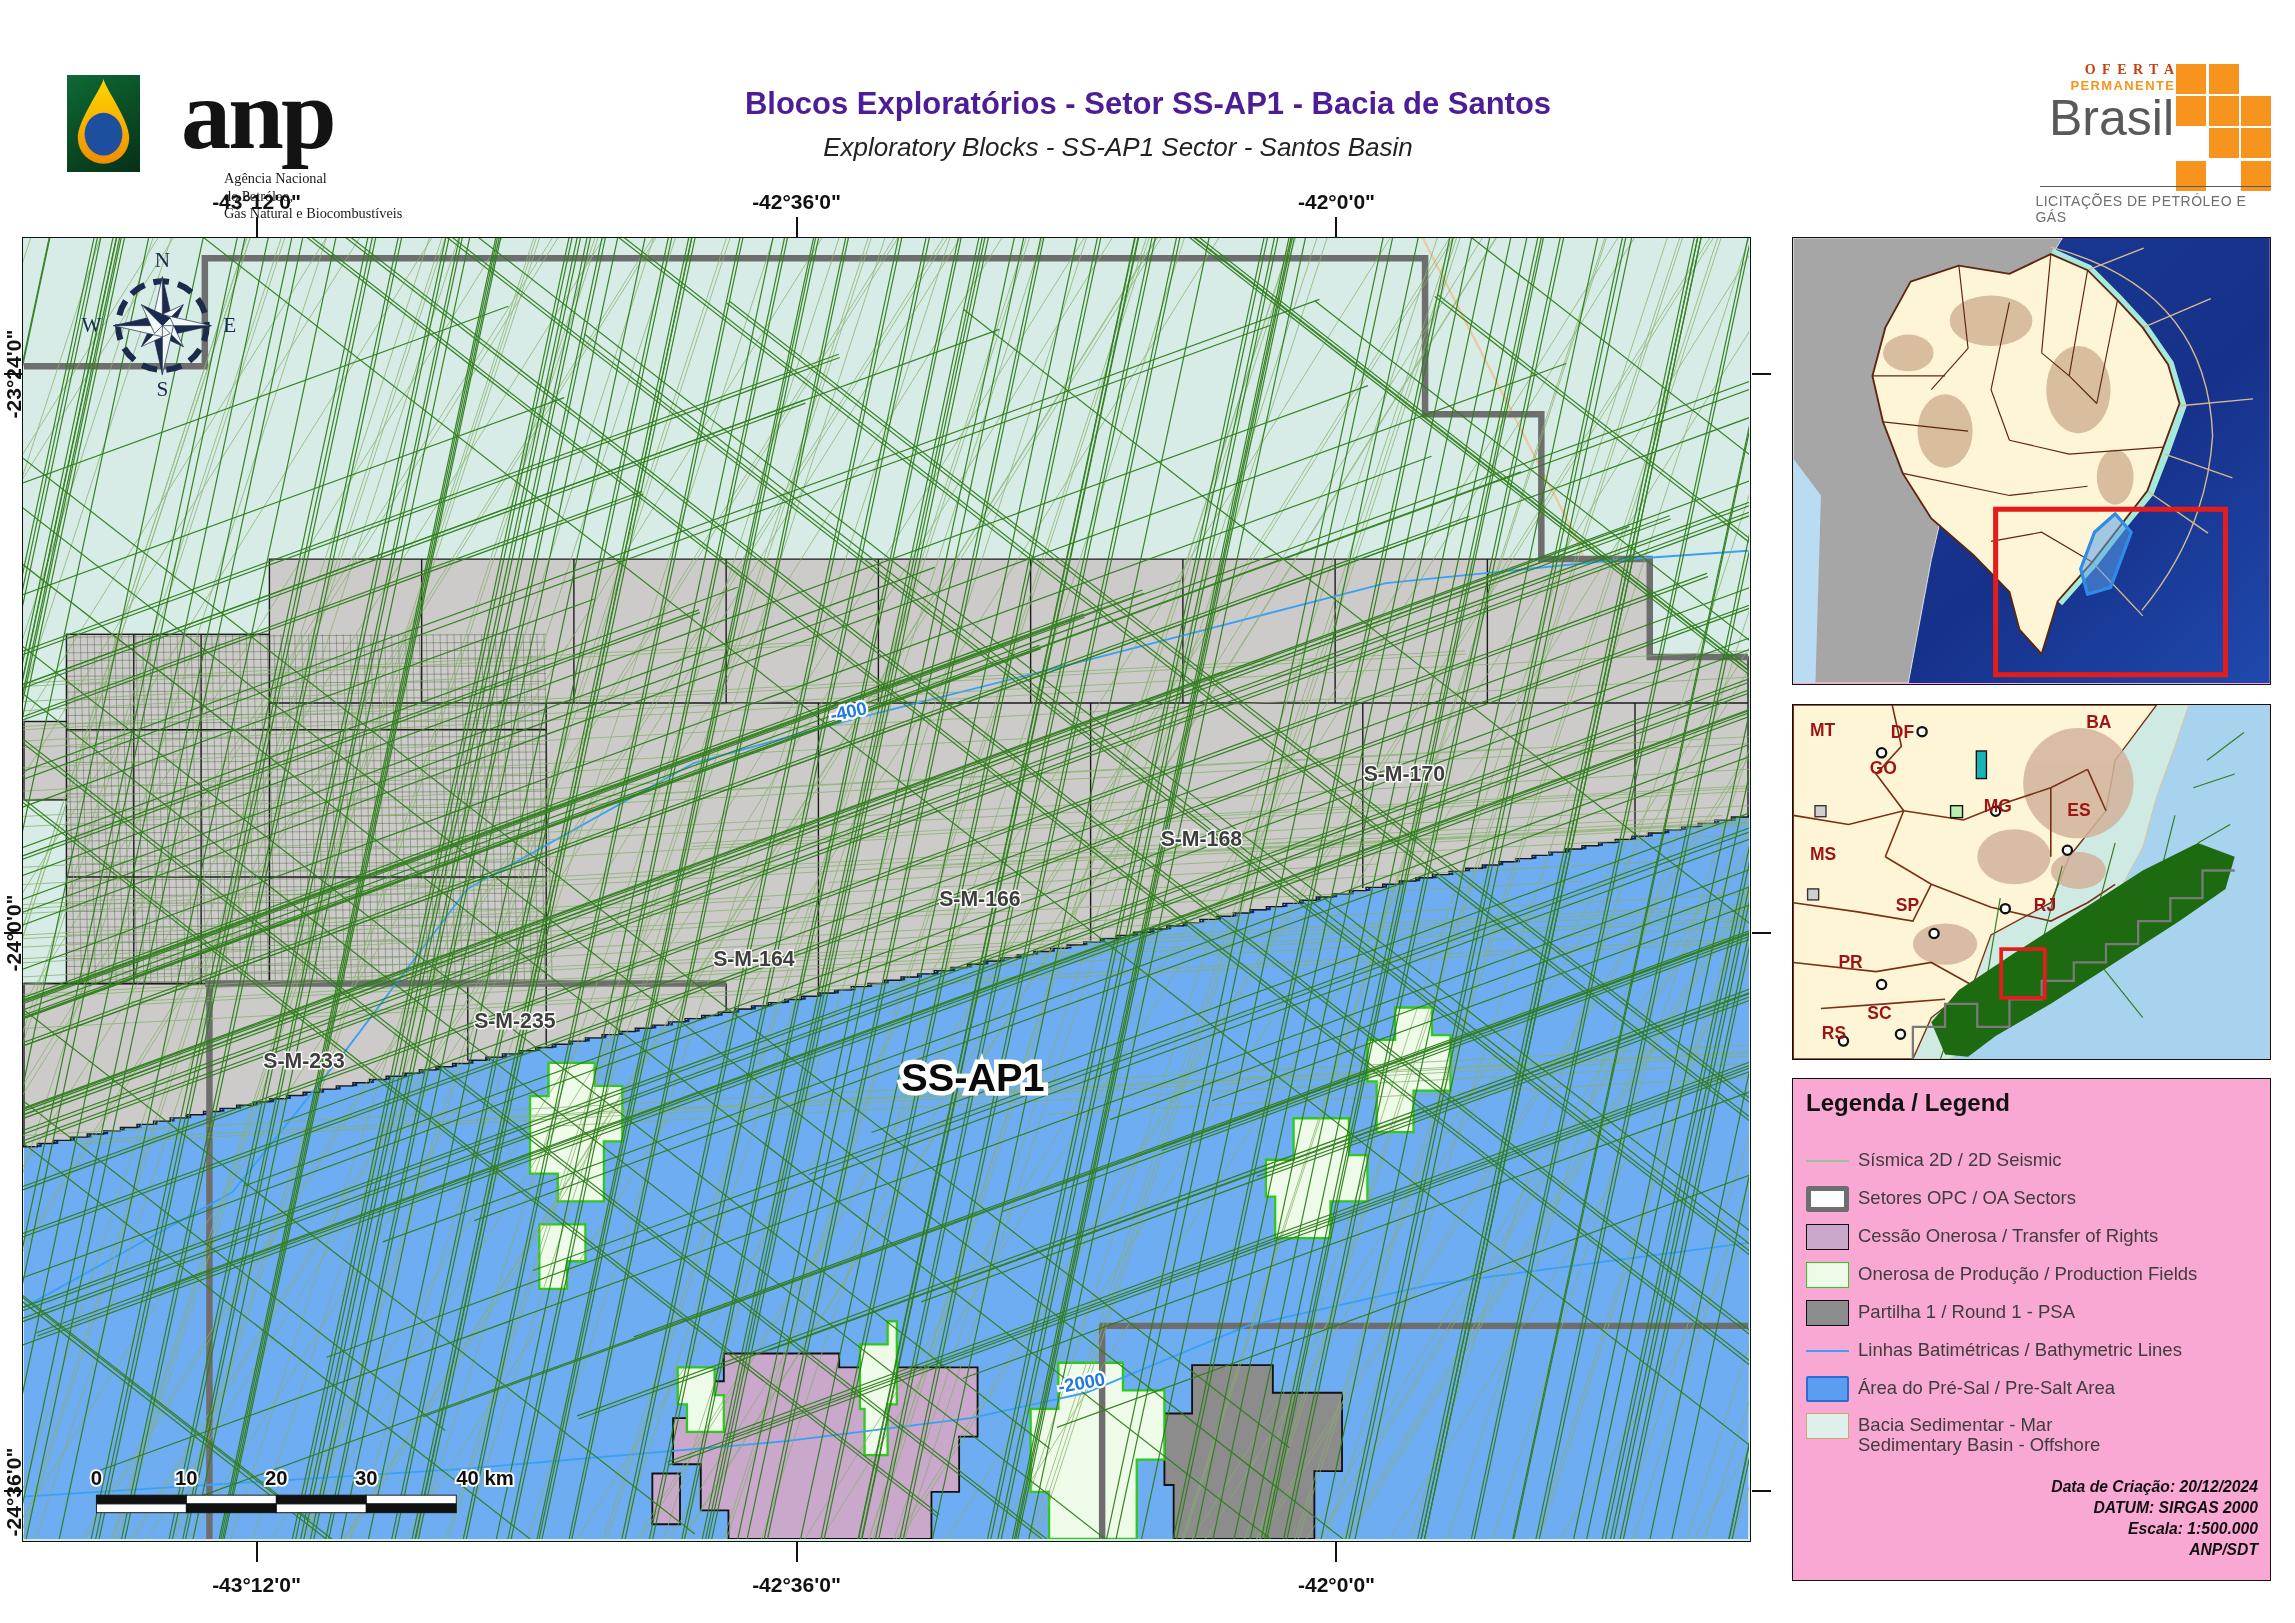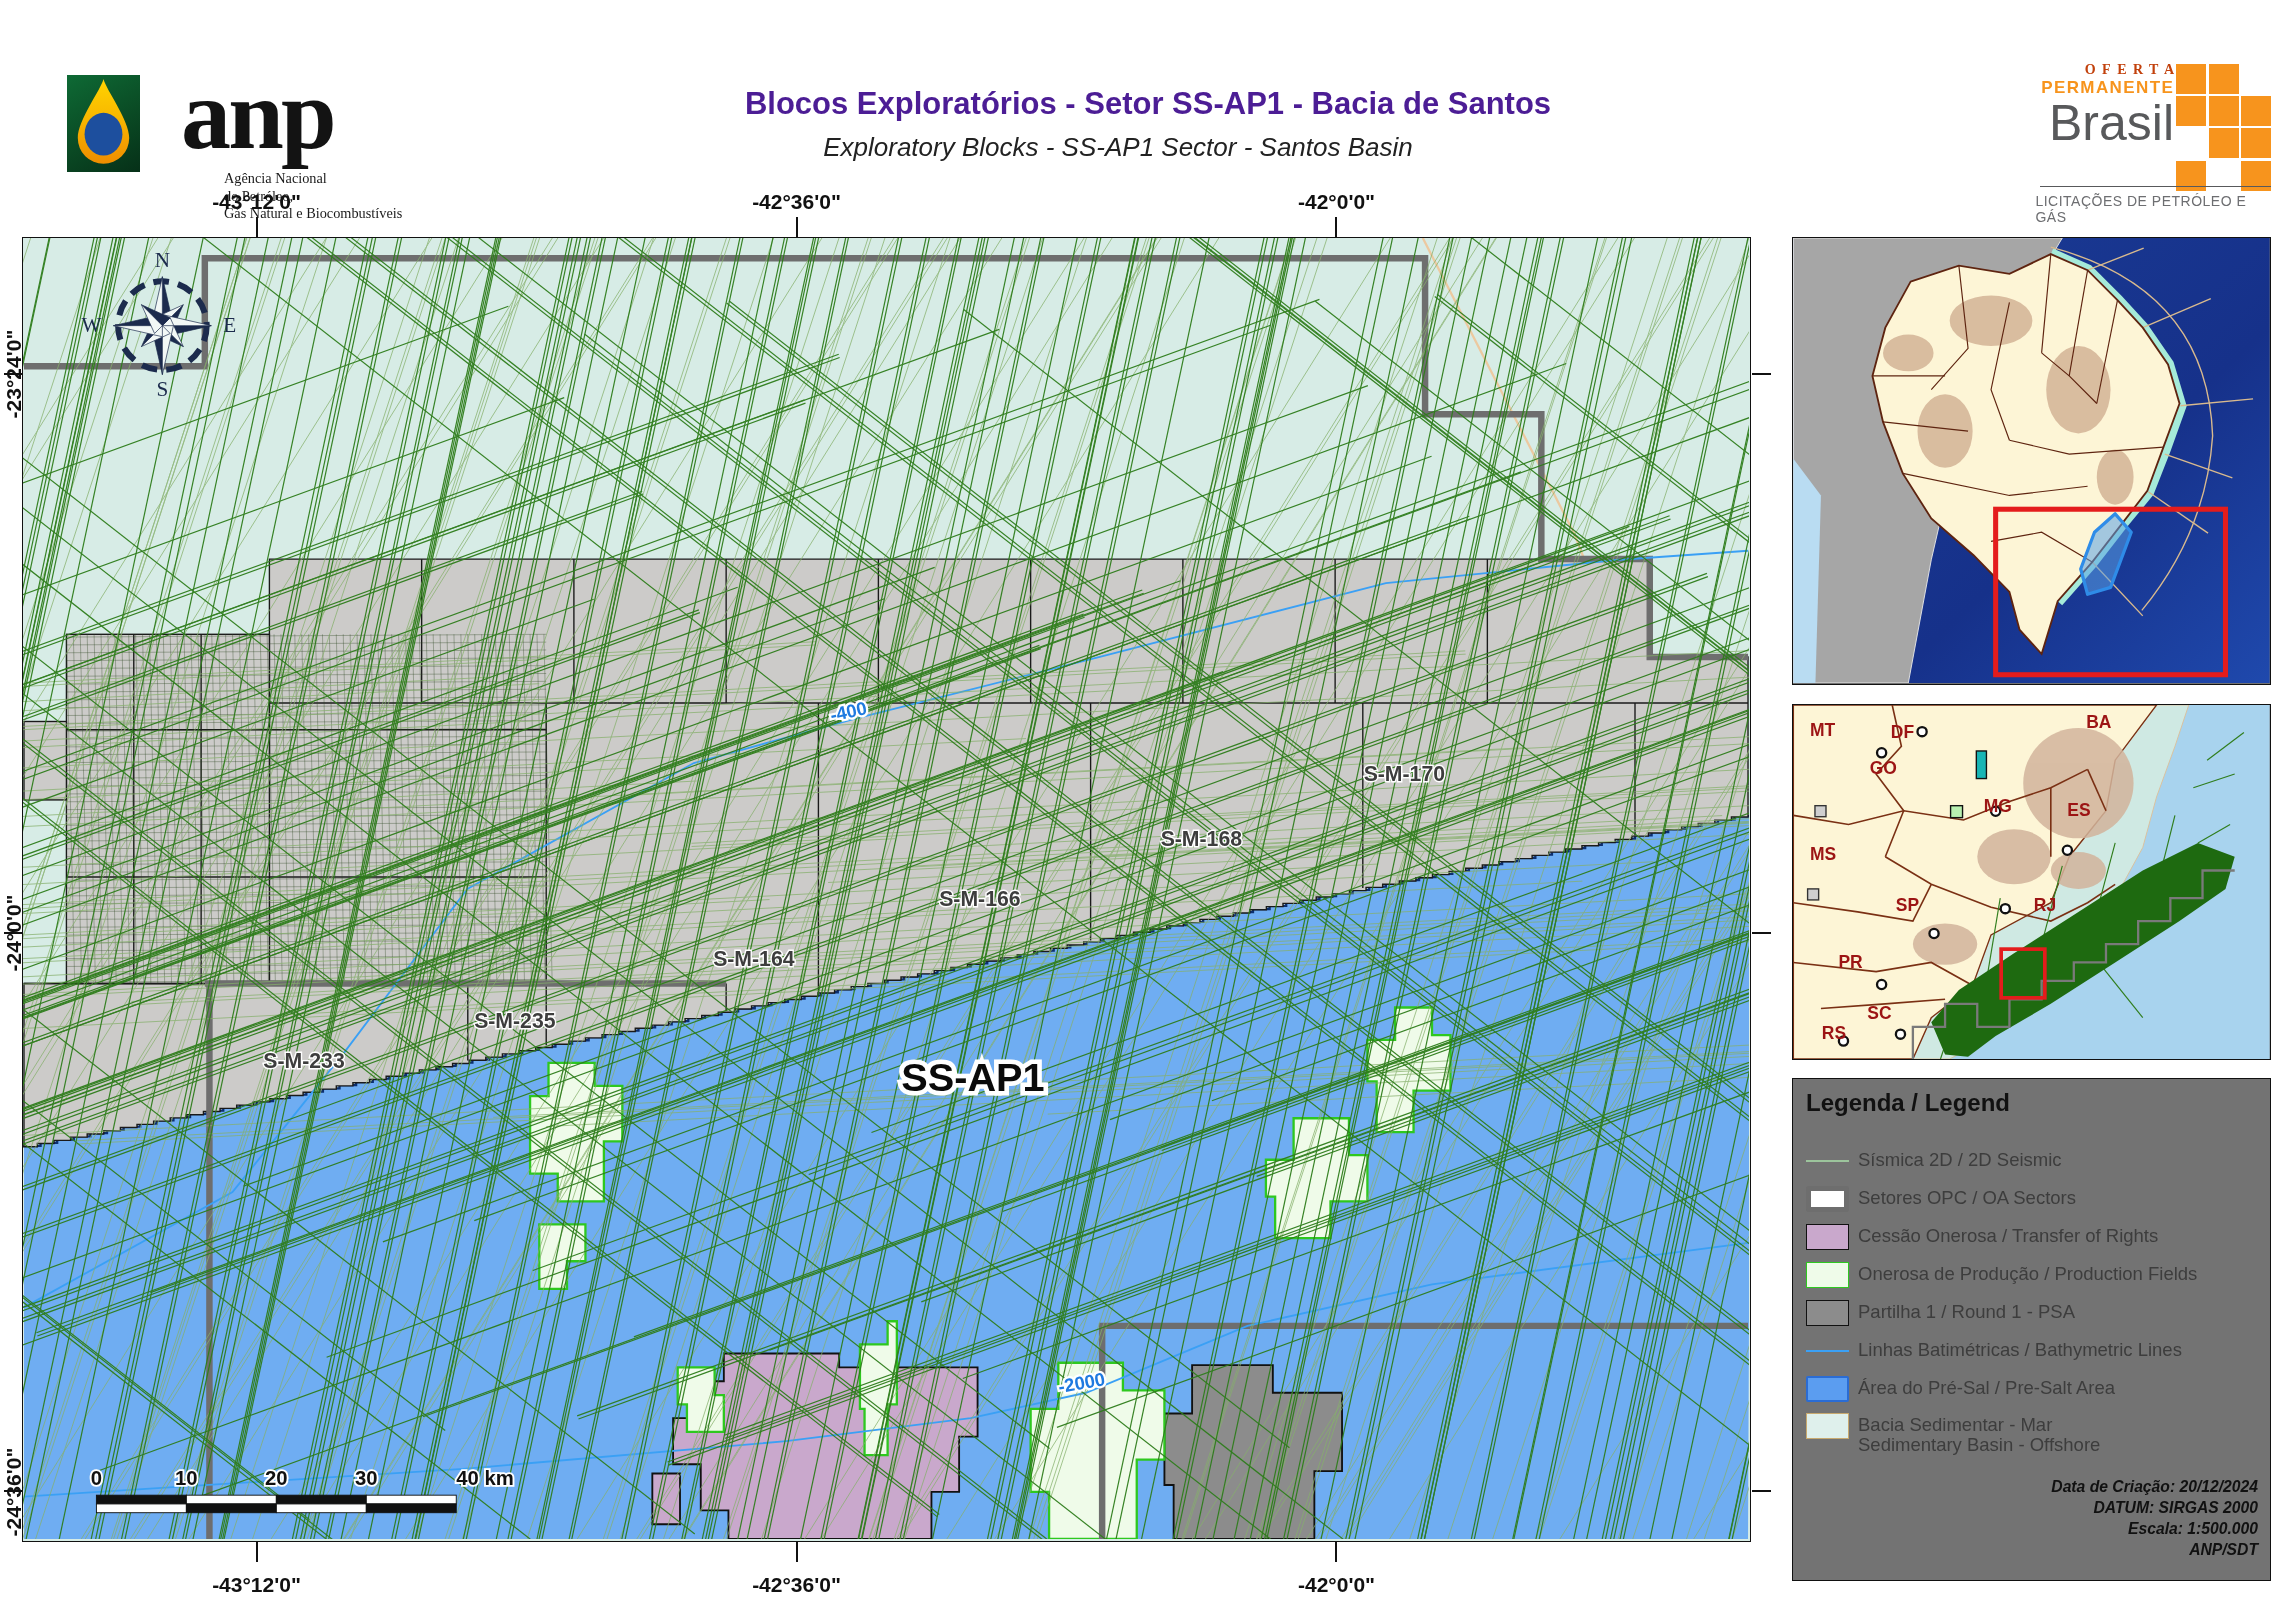--- a/index.html
+++ b/index.html
@@ -7,34 +7,34 @@
   .abs{position:absolute;}
   
   #anp-box{left:67px;top:75px;width:73px;height:97px;background:linear-gradient(150deg,#0e6a35 0%,#0a4a24 55%,#063018 100%);}
   #anp-word{left:181px;top:68px;font-family:"Liberation Serif",serif;font-weight:700;font-size:100px;line-height:93px;color:#131313;letter-spacing:-2.8px;}
   #anp-agency{left:184px;top:170px;font-family:"Liberation Serif",serif;font-size:14.3px;line-height:17.6px;color:#1a1a1a;margin-left:40px;}
   #main-title{left:574px;top:86px;width:1148px;text-align:center;font-size:31px;font-weight:700;color:#4c1d95;}
   #main-subtitle{left:544px;top:132px;width:1148px;text-align:center;font-size:26px;font-style:italic;color:#222;}
   #oferta{left:2040px;top:62px;width:231px;}
   #oferta .txtcol{position:absolute;right:97px;top:0;text-align:right;width:134px;}
   #of-l1{font-weight:700;font-size:14px;letter-spacing:6.5px;color:#c2410c;margin-right:-6.5px;font-family:Liberation Serif, serif;}
-  #of-l2{font-weight:700;font-size:17px;letter-spacing:1.4px;color:#f7941d;margin-right:-1.4px;text-align:center;}
+  #of-l2{font-weight:700;font-size:13px;letter-spacing:1.4px;color:#f7941d;margin-right:-1.4px;}
   #of-l3{font-size:50px;font-weight:400;color:#58595b;line-height:50px;}
   #of-rule{position:absolute;left:0;top:124px;width:231px;height:1.4px;background:#58595b;}
   #of-l4{position:absolute;left:-4.6px;top:131px;width:241px;font-size:14px;color:#6d6e71;letter-spacing:0.5px;}
   #of-mosaic{position:absolute;right:0;top:1.9px;display:grid;grid-template-columns:repeat(3,30px);grid-auto-rows:30px;gap:2.3px;}
   #of-mosaic div{width:30px;height:30px;}
   #of-mosaic div.on{background:#f7941d;}
   
   #map-wrap{left:22px;top:237px;width:1729px;height:1305px;border:1.9px solid #111;box-sizing:border-box;background:#d7ece6;}
   .coord{font-size:21px;font-weight:700;color:#111;white-space:nowrap;}
   .coord.v{transform:rotate(-90deg);transform-origin:center;}
   .tick{background:#111;}
   
-  .panel{border:1.4px solid #111;box-sizing:border-box;background:#737373;}
+  .panel{border:1.4px solid #111;box-sizing:border-box;background:#f9a8d4;}
   #inset-brazil{left:1792px;top:237px;width:479px;height:448px;}
   #inset-states{left:1792px;top:704px;width:479px;height:356px;}
   #legend-box{left:1792px;top:1078px;width:479px;height:503px;}
   #legend-title{left:1806px;top:1089px;font-size:24px;font-weight:700;color:#111;}
   .leg-row{position:absolute;left:1806px;width:454px;height:32px;}
   .leg-sw{position:absolute;left:0;top:0.9px;width:43px;height:26px;box-sizing:border-box;}
   .leg-line{position:absolute;left:0;top:13px;width:43px;height:1.9px;}
   .leg-txt{position:absolute;left:52px;top:2.8px;font-size:18.5px;font-weight:400;color:#3d3d3d;line-height:20.4px;white-space:nowrap;}
   .sw-opc{background:#fff;border:5.1px solid #6e6e6e;border-radius:2.8px;}
   .sw-transfer{background:#c9a8cc;border:1.9px solid #111;}

